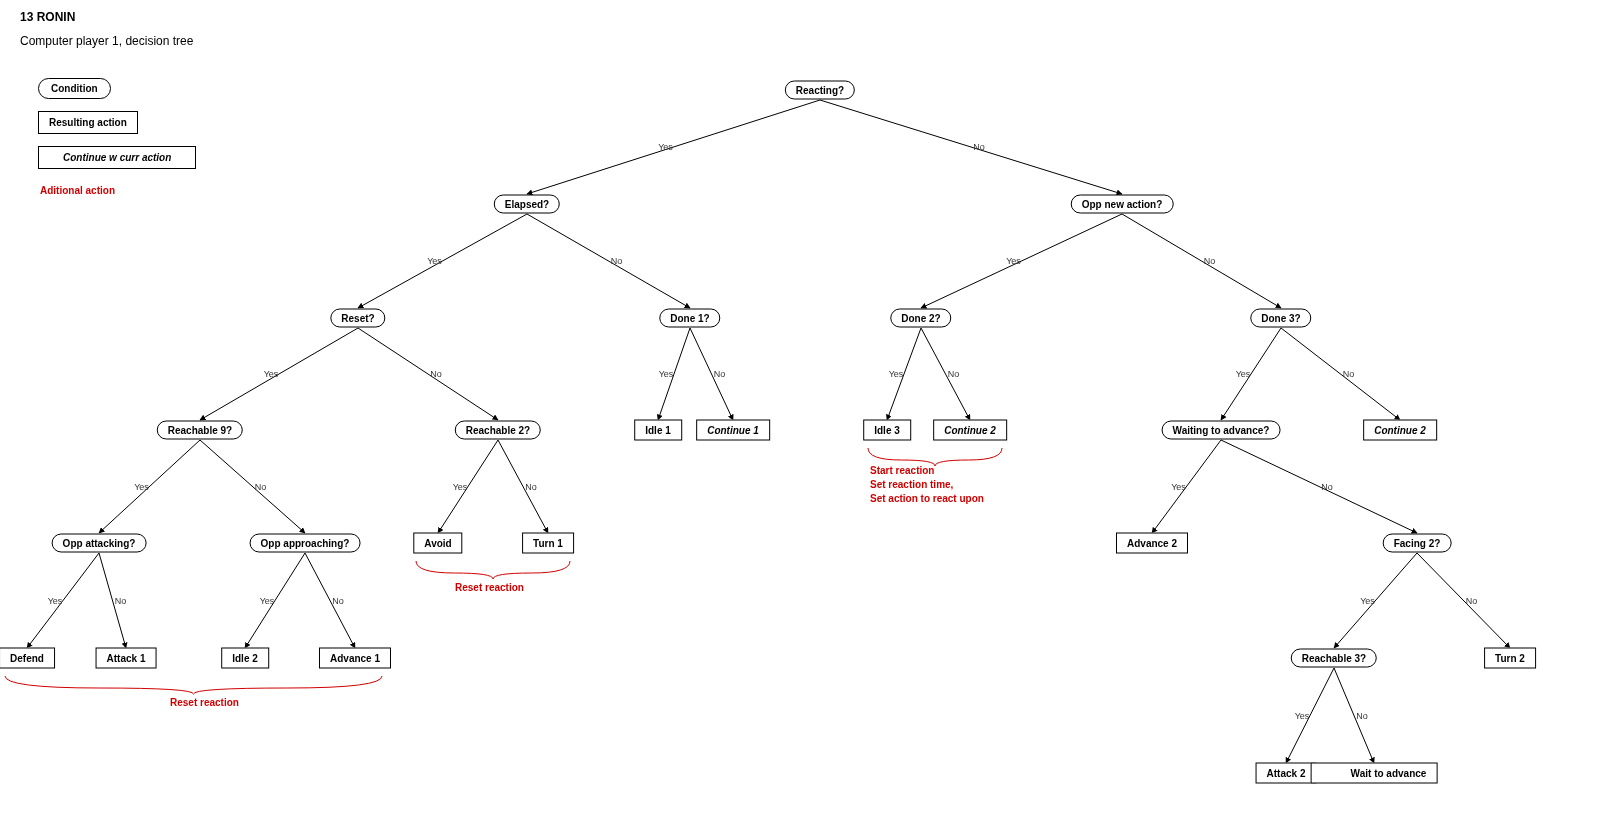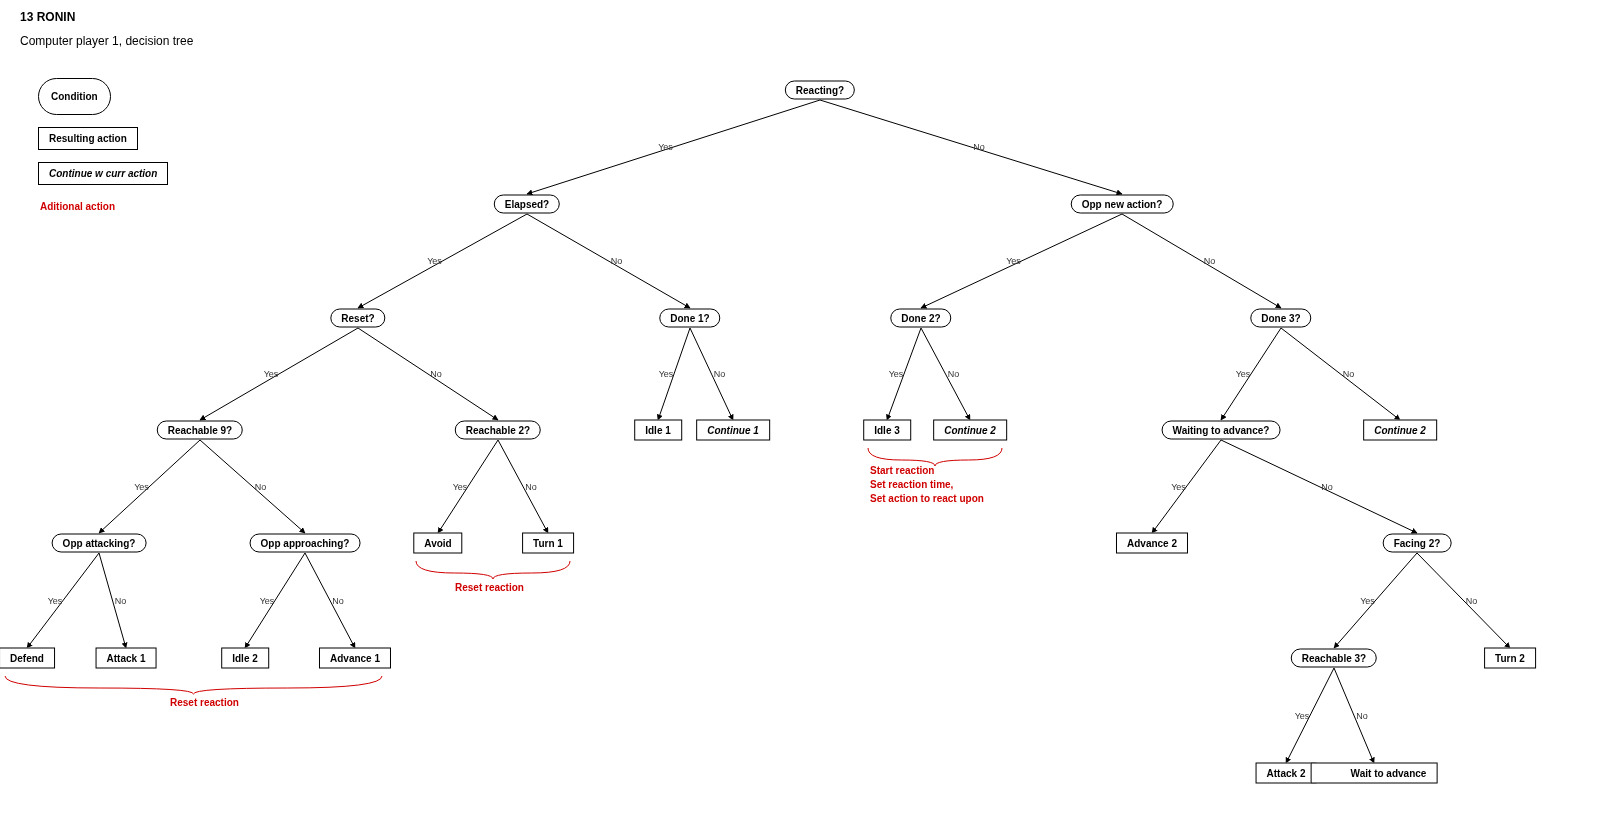--- a/index.html
+++ b/index.html
@@ -29,36 +29,36 @@
     position: absolute;
     left: 38px;
     top: 78px;
     font-size: 10px;
   }
   .legend > div {
     margin-bottom: 12px;
   }
   .legend-cond {
     display: inline-block;
-    padding: 12px 12px;
+    padding: 4px 12px;
     border: 1px solid #000;
     border-radius: 999px;
     font-weight: bold;
     background: #fff;
   }
   .legend-action {
     display: inline-block;
     padding: 5px 10px;
     border: 1px solid #000;
     font-weight: bold;
     background: #fff;
   }
   .legend-continue {
     display: inline-block;
-    padding: 5px 10px;
+    padding: 5px 24px;
     border: 1px solid #000;
     font-weight: bold;
     font-style: italic;
     background: #fff;
   }
   .legend-additional {
     color: #d00000;
     font-weight: bold;
     font-size: 10px;
     padding: 4px 2px;

